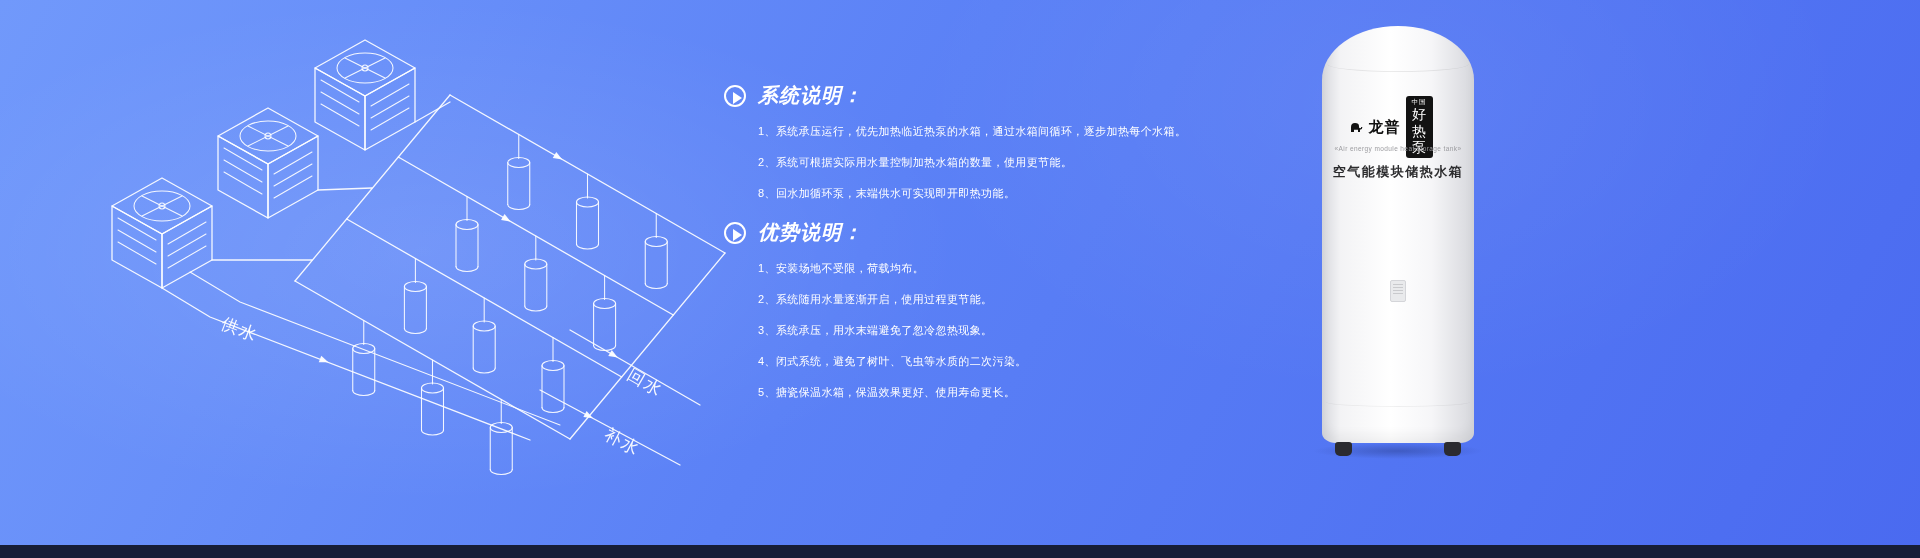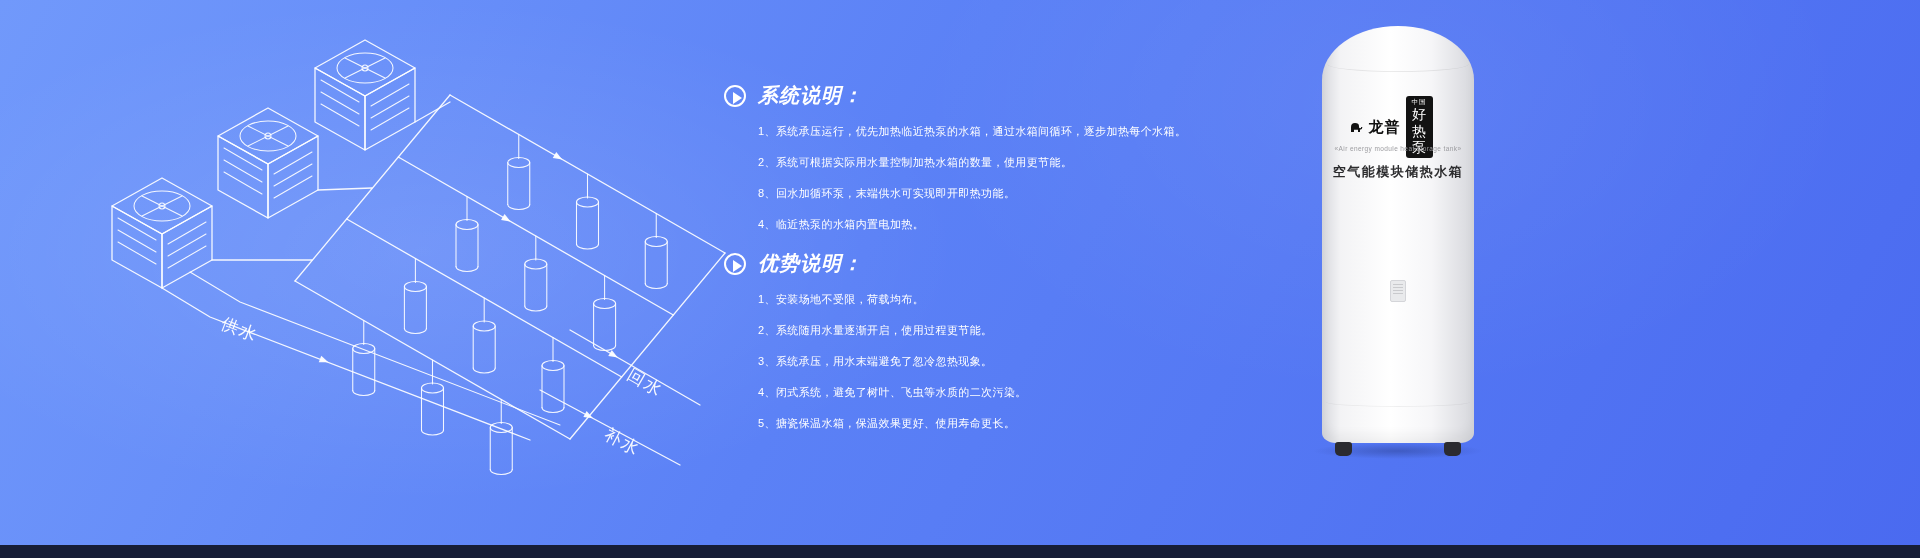--- a/index.html
+++ b/index.html
@@ -159,21 +159,20 @@
 
     <div class="section">
       <div class="section-header">
         <span class="play-icon"></span>
         <span class="section-title">系统说明：</span>
       </div>
       <ul class="items">
         <li>1、系统承压运行，优先加热临近热泵的水箱，通过水箱间循环，逐步加热每个水箱。</li>
         <li>2、系统可根据实际用水量控制加热水箱的数量，使用更节能。</li>
         <li>8、回水加循环泵，末端供水可实现即开即热功能。</li>
-        <li>4、临近热泵的水箱内置电加热。</li>
       </ul>
     </div>
 
     <div class="section">
       <div class="section-header">
         <span class="play-icon"></span>
         <span class="section-title">优势说明：</span>
       </div>
       <ul class="items">
         <li>1、安装场地不受限，荷载均布。</li>

